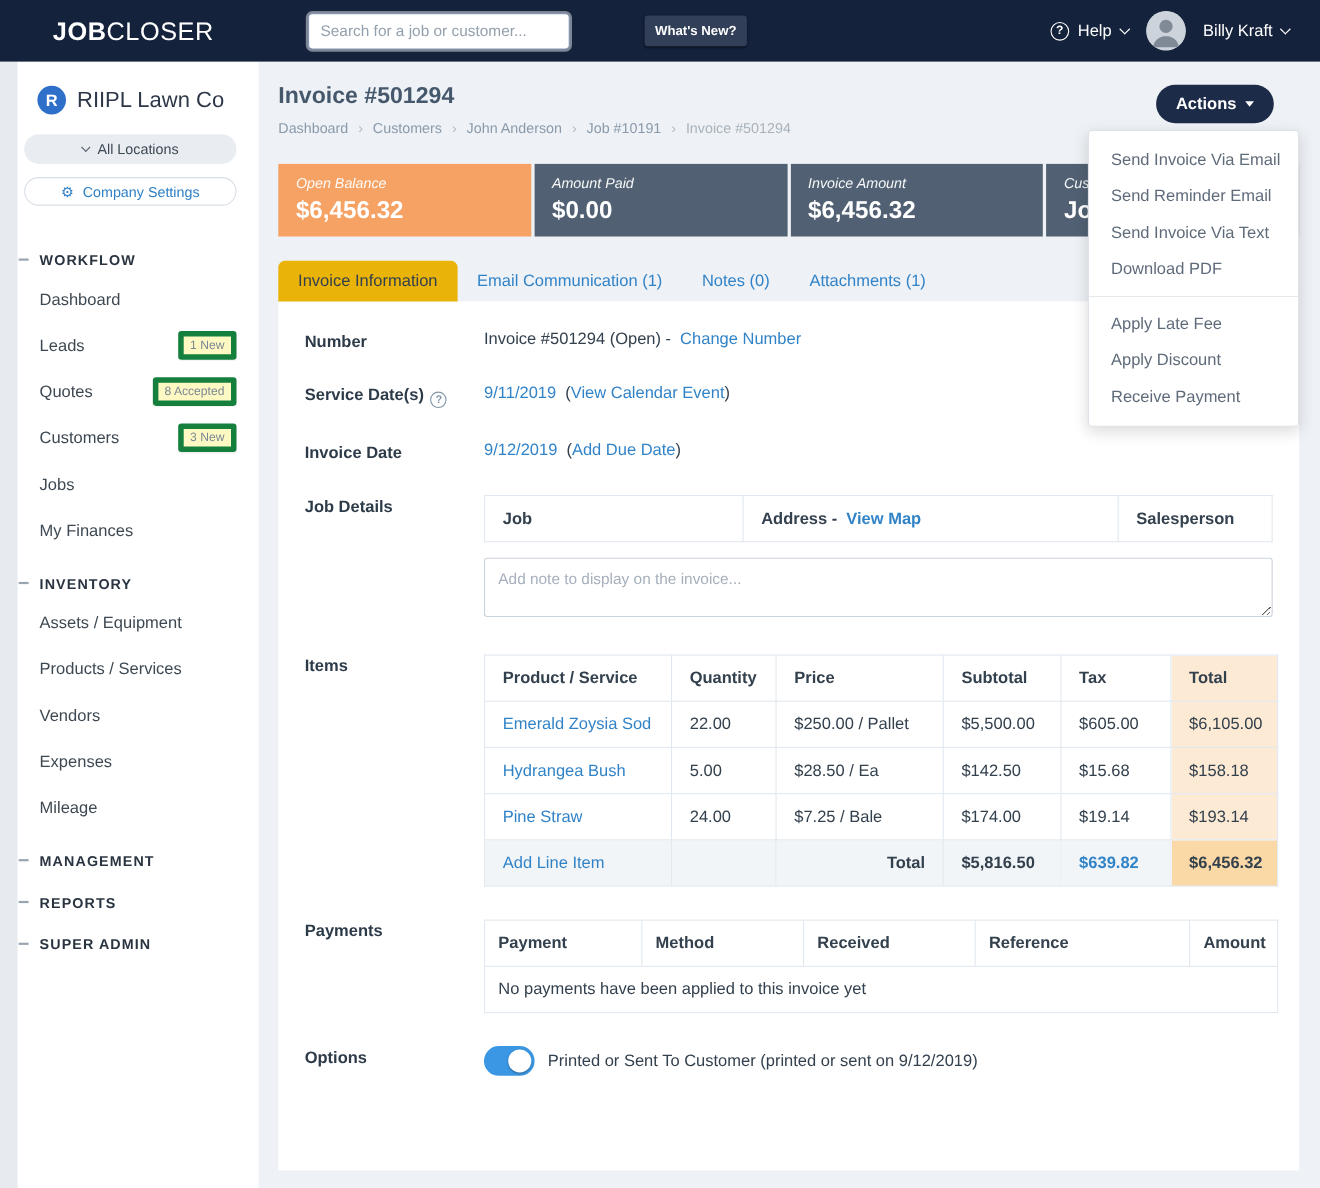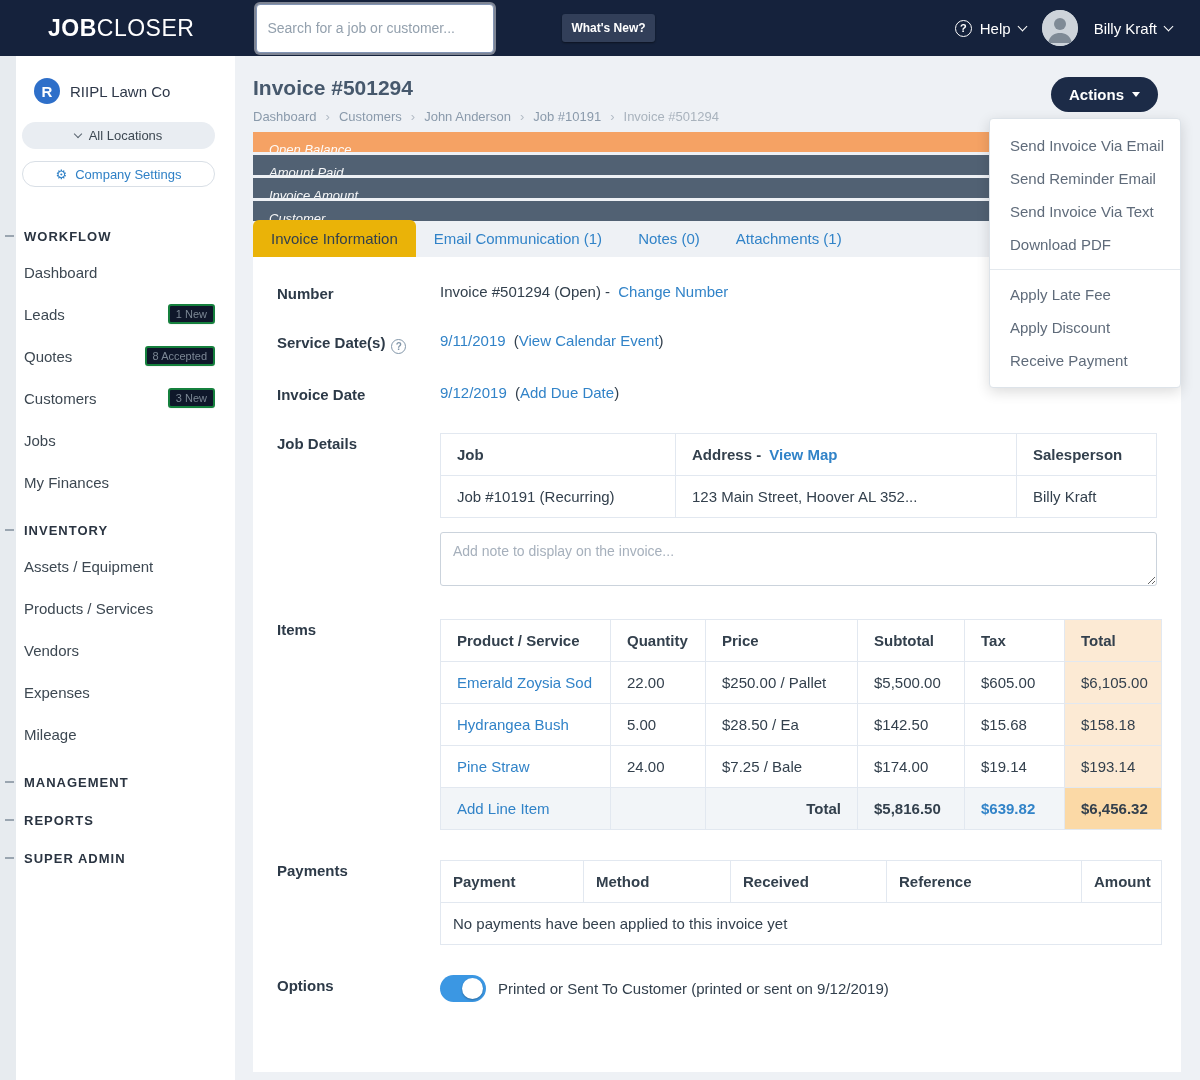--- a/index.html
+++ b/index.html
@@ -5,21 +5,21 @@
   * { margin:0; padding:0; box-sizing:border-box; }
   html,body { width:1200px; height:1080px; overflow:hidden; }
   body { font-family:"Liberation Sans", sans-serif; background:#eef1f5; color:#33404d; }
   .app { display:flex; flex-direction:column; width:1200px; height:1080px; }
 
   
   .navbar { height:56px; background:#15223c; display:flex; align-items:center; flex-shrink:0; position:relative; z-index:60;gap:42px; }
   .logo { margin-left:48px; font-size:23px; color:#fff; letter-spacing:.5px; cursor:pointer; white-space:nowrap; }
   .logo .bold { font-weight:800; }
   .logo .light { font-weight:300; }
-  .search-input { margin-left:20px; width:238px; height:49px; border:1px solid #8295b5; border-radius:4px;
+  .search-input { margin-left:44px; width:238px; height:33px; border:1px solid #8295b5; border-radius:4px;
      box-shadow:0 0 0 2px rgba(255,255,255,.45); padding:11px 10px; font-size:14px; color:#333; font-family:inherit; }
   .search-input::placeholder { color:#93a0ad; }
   .whats-new { margin-left:26px; background:#323f59; color:#fff; font-size:12px; font-weight:bold; padding:7px 9px;
      border-radius:3px; box-shadow:0 1px 2px rgba(0,0,0,.45); cursor:pointer; white-space:nowrap; }
   .nav-right { margin-left:auto; margin-right:28px; display:flex; align-items:center; gap:16px; color:#fff; }
   .help-group, .user-group { display:flex; align-items:center; gap:8px; cursor:pointer; font-size:15px; }
   .ring-icon { width:17px; height:17px; border:1.5px solid currentColor; border-radius:50%; display:inline-flex;
      align-items:center; justify-content:center; font-size:11px; font-weight:bold; }
   .chev { display:inline-block; width:7px; height:7px; border-right:1.5px solid currentColor;
      border-bottom:1.5px solid currentColor; transform:rotate(45deg); margin-top:-4px; }
@@ -27,55 +27,55 @@
 
   
   .main-row { display:flex; flex:1; overflow:hidden; }
 
   
   .sidebar { width:235px; background:#fff; position:relative; flex-shrink:0; overflow:hidden; }
   .sidebar::before { content:""; position:absolute; left:0; top:0; width:16px; height:100%; background:#e7ebef; }
   .company-row { display:flex; align-items:center; gap:10px; padding:22px 0 0 34px; position:relative; }
   .r-badge { width:26px; height:26px; border-radius:50%; background:#2e6fc9; color:#fff; font-weight:bold; font-size:15px;
      display:flex; align-items:center; justify-content:center; }
-  .company-name { font-size:15px; color:#2d3748; }
+  .company-name { font-size:20px; color:#2d3748; }
   .pill { width:193px; margin-left:22px; display:flex; align-items:center; justify-content:center; gap:8px;
      border-radius:14px; font-size:13px; cursor:pointer; position:relative;text-align:center; }
   .loc-pill { margin-top:18px; height:27px; background:#e9edf2; color:#3d4852; }
   .loc-pill .chev { width:6px; height:6px; margin-top:-3px; color:#5a6570; }
   .settings-pill { margin-top:12px; height:26px; background:#fff; border:1px solid #d9dfe6; color:#2f80c6; }
   .gear { font-size:13px; line-height:1; }
-  .nav-section { margin-top:16px; position:relative; }
+  .nav-section { margin-top:16px; position:relative;padding-left:12px; }
   .nav-section.first { margin-top:38px; }
   .section-header { position:relative; padding-left:24px; height:22px; display:flex; align-items:center; font-size:13px;
      font-weight:bold; letter-spacing:1px; color:#2a3441; cursor:pointer; }
   .section-dash { position:absolute; left:5px; top:10px; width:9px; height:2px; background:#9aa5b0; }
   .nav-items { margin-top:4px; }
   .nav-item { height:42px; display:flex; align-items:center; justify-content:space-between; padding:0 20px 0 24px;
      font-size:15px; color:#3d4852; cursor:pointer; position:relative; }
-  .badge { border:2px solid #15803d; border-radius:3px; font-size:11px; color:#7b8794; padding:2px 6px;
-     background:#0f172a; box-shadow:0 1px 1px rgba(0,0,0,.05); white-space:nowrap; }
+  .badge { border:5px solid #15803d; border-radius:3px; font-size:11px; color:#7b8794; padding:2px 6px;
+     background:#fef9c3; box-shadow:0 1px 1px rgba(0,0,0,.05); white-space:nowrap; }
 
   
   .main { flex:1; padding:20px 19px 0 18px; position:relative; overflow:hidden; }
   .page-title { font-size:21px; font-weight:bold; color:#46586c; }
   .breadcrumb { margin-top:9px; font-size:13px; display:flex; align-items:center; gap:9px; }
   .crumb-link { color:#8a9aab; cursor:pointer; }
   .crumb-current { color:#a9b3bd; }
   .crumb-sep { color:#b3bcc6; }
   .actions-btn { position:absolute; top:21px; right:42px; background:#1c2b47; color:#fff; font-size:15px; font-weight:bold;
      border:none; border-radius:18px; padding:9px 18px; display:flex; align-items:center; gap:8px; cursor:pointer; }
   .caret-down { width:0; height:0; border-left:4px solid transparent; border-right:4px solid transparent;
      border-top:5px solid #fff; }
   .dropdown { position:absolute; top:62px; right:19px; width:192px; background:#fff; border:1px solid #dde3e9;
      border-radius:4px; box-shadow:0 4px 14px rgba(0,0,0,.14); padding:10px 0; z-index:40; }
   .dropdown-item { padding:8px 20px; font-size:15px; color:#5f6b7a; cursor:pointer; white-space:nowrap; }
   .dropdown-divider { height:1px; background:#e4e9ee; margin:8px 0; }
 
-  .stats { display:flex; gap:3px; margin-top:8px; height:66px;flex-direction:column; }
+  .stats { display:flex; gap:3px; margin-top:25px; height:66px; }
   .stat-card { flex:1; background:#516173; color:#fff; padding:10px 16px; overflow:hidden; }
   .stat-card.orange { background:#f5a264; }
   .stat-label { font-size:13px; font-style:italic; color:rgba(255,255,255,.95); white-space:nowrap; }
   .stat-value { font-size:22px; font-weight:bold; margin-top:4px; white-space:nowrap; }
 
   .tabs { display:flex; margin-top:22px; }
   .tab { padding:10px 18px; font-size:15px; color:#3183c8; cursor:pointer; white-space:nowrap; }
   .tab.active { background:#eab308; color:#33404d; border-radius:6px 6px 0 0; }
 
   .content-card { background:#fff; padding:26px 24px 40px 24px; min-height:790px; }
@@ -324,25 +324,20 @@
                   <col>
                 </colgroup>
               <tbody>
                   <tr>
                 <th>Job</th>
                 <th>
                   <span>Address -</span>
                   <span class="link bold ml4">View Map</span>
                 </th>
                 <th>Salesperson</th>
-              </tr>
-              <tr>
-                <td>Job #10191 (Recurring)</td>
-                <td>123 Main Street, Hoover AL 352...</td>
-                <td>Billy Kraft</td>
               </tr>
             </tbody>
               </table>
             <textarea class="note-input" placeholder="Add note to display on the invoice..." style=""></textarea>
           </div>
         </div>
 
         <div class="field-row">
           <div class="field-label">Items</div>
           <div class="field-value">

